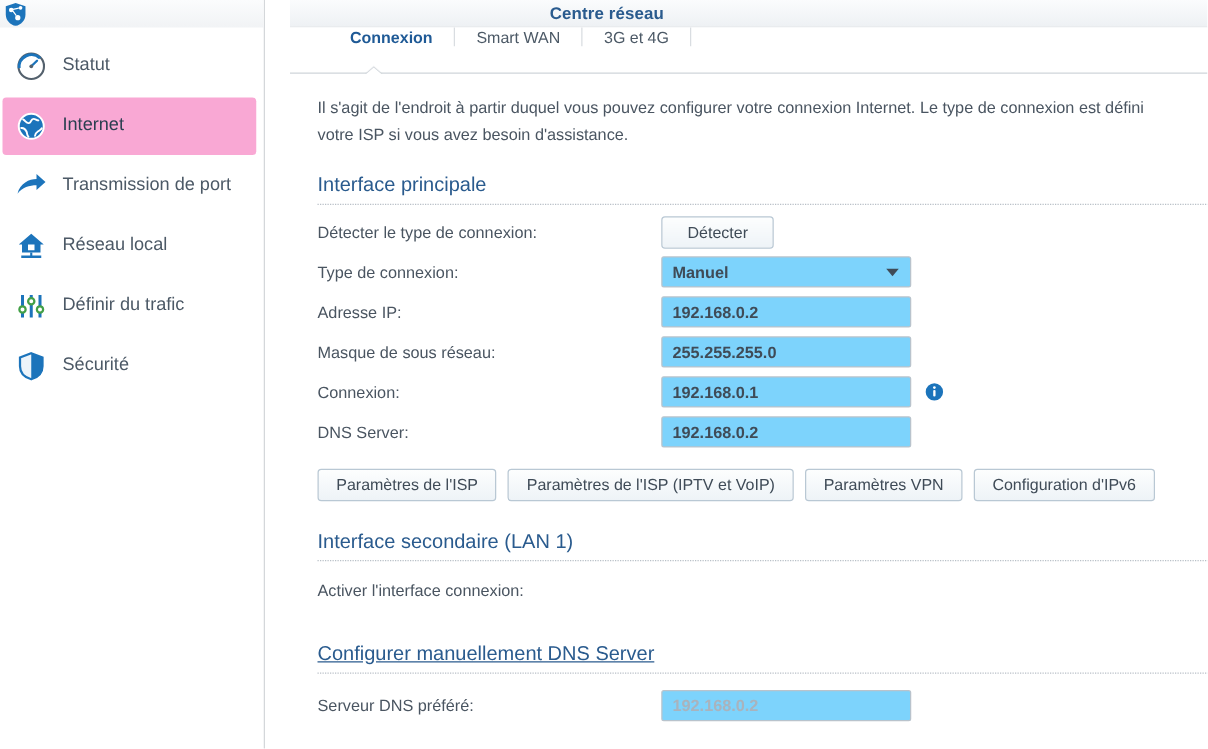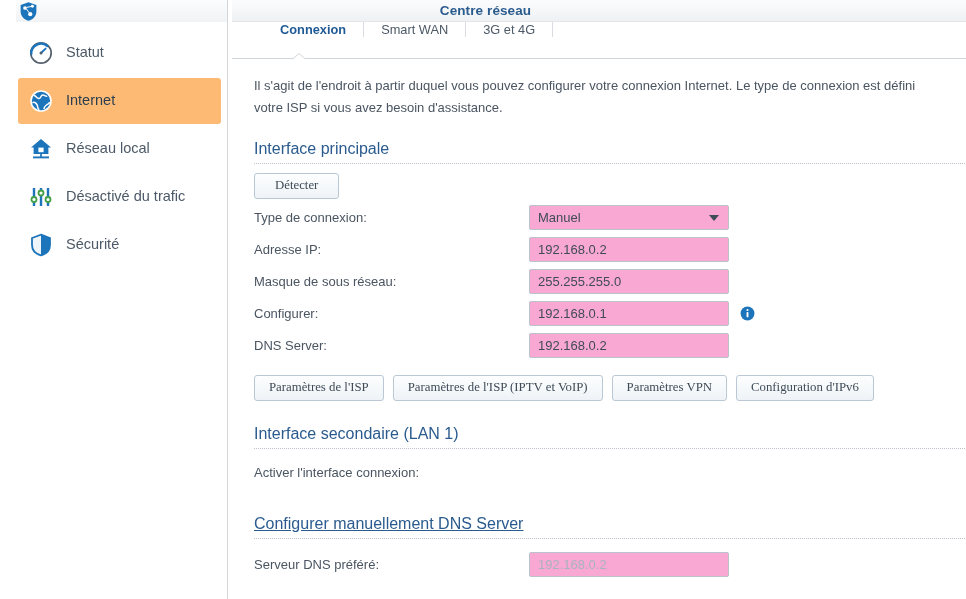--- a/index.html
+++ b/index.html
@@ -15,21 +15,21 @@
   #app {
     position: relative;
     width: 966px; height: 599px;
     overflow: hidden;
     background: #ffffff;
   }
 
   
   #sidebar {
     position: absolute;
-    left: 16px; top: 0;
+    left: 0; top: 0;
     width: 212px; height: 599px;
     background: #ffffff;
     border-right: 1px solid #d4d7da;
     overflow: hidden;
   }
   .app-icon-bar {
     height: 22px;
     padding-left: 2px;
     display: flex;
     align-items: center;
@@ -44,21 +44,21 @@
     height: 46px;
     margin: 2px 6px 2px 2px;
     padding-left: 10px;
     border-radius: 3px;
     cursor: pointer;
     color: #4c5966;
     font-size: 14.5px;
   }
   .nav-item.tall { height: 56px; align-items: center; }
   .nav-item.active {
-    background: #fdba74;
+    background: #f9a8d4;
     color: #2b3e50;
   }
   .nav-icon {
     width: 26px; height: 26px;
     flex: 0 0 26px;
     margin-right: 12px;
     display: block;
   }
   .nav-label { line-height: 1.18; }
 
@@ -166,39 +166,40 @@
     display: flex;
     align-items: center;
   }
 
   .btn {
     background: linear-gradient(#fdfefe, #eef3f7);
     border: 1px solid #b9c8d4;
     border-radius: 3px;
     color: #3f4b57;
     font-size: 12.8px;
-    font-family: Liberation Serif, serif;
+    font-family: Liberation Sans, sans-serif;
     height: 26px;
     padding: 0 14px;
     cursor: pointer;
     white-space: nowrap;
   }
   .btn-detect { padding: 0 20px; }
 
   .input {
     width: 200px;
     height: 25px;
     border: 1px solid #b9c3cc;
     border-radius: 2px;
-    background: #f9a8d4;
+    background: #7dd3fc;
     font-size: 13px;
     color: #3f4b57;
     font-family: "Liberation Sans", sans-serif;
     padding: 0 0 0 8px;
     outline: none;
+    font-weight: bold;
   }
   .input::placeholder { color: #a9b3bd; }
 
   .select-wrap {
     position: relative;
     width: 200px;
     height: 25px;
   }
   .select-wrap .input { width: 200px; padding-right: 26px; }
   .caret-down {
@@ -266,20 +267,29 @@
             <circle cx="13" cy="13" r="10" fill="#1c74bb"></circle>
             <path d="M6.5 7.5 c2 1.2 2.6 3.4 4.6 3 c2.2-.4 1.4-3.2 3.6-3.4 c1.6-.2 2.4 1.2 4 1.2
                      M5 14.4 c2.4-.4 3.4 1.2 4.2 2.8 c.7 1.4 .2 3.3 1.6 4.2
                      M16 20.6 c.2-1.9 1.2-2.7 2.5-3.6 c1.3-.9 2.3-1.1 2.9-2.4" stroke="#ffffff" stroke-width="1.5" fill="none" stroke-linecap="round"></path>
             <circle cx="13" cy="13" r="10" fill="none" stroke="#ffffff" stroke-width="1.6"></circle>
           </svg>
         </span>
         <span class="nav-label">Internet</span>
       </div>
 
+      <div class="nav-item">
+        <span class="nav-icon">
+          <svg viewBox="0 0 26 26" width="26" height="26">
+            <path d="M2 19 C4 10.5 11.5 7.2 17.2 7.2 L17.2 3.2 L24.4 9.6 L17.2 16 L17.2 12.1
+                     C11.8 12.1 5.6 13.6 2 19 Z" fill="#1c74bb"></path>
+          </svg>
+        </span>
+        <span class="nav-label">Transmission de port</span>
+      </div>
 
       <div class="nav-item">
         <span class="nav-icon">
           <svg viewBox="0 0 26 26" width="26" height="26">
             <path d="M13 3 L23 11.5 L20.4 11.5 L20.4 18 L5.6 18 L5.6 11.5 L3 11.5 Z" fill="#1c74bb"></path>
             <rect x="10.4" y="11.6" width="5.2" height="4.6" fill="#ffffff"></rect>
             <line x1="13" y1="18" x2="13" y2="21" stroke="#1c74bb" stroke-width="1.7"></line>
             <line x1="5" y1="21.4" x2="21" y2="21.4" stroke="#1c74bb" stroke-width="1.9"></line>
           </svg>
         </span>
@@ -290,21 +300,21 @@
         <span class="nav-icon">
           <svg viewBox="0 0 26 26" width="26" height="26">
             <line x1="6" y1="4" x2="6" y2="22" stroke="#1c74bb" stroke-width="2.4"></line>
             <line x1="13" y1="4" x2="13" y2="22" stroke="#1c74bb" stroke-width="2.4"></line>
             <line x1="20" y1="4" x2="20" y2="22" stroke="#1c74bb" stroke-width="2.4"></line>
             <circle cx="6" cy="15.5" r="2.5" fill="#ffffff" stroke="#43a047" stroke-width="1.8"></circle>
             <circle cx="13" cy="9" r="2.5" fill="#ffffff" stroke="#43a047" stroke-width="1.8"></circle>
             <circle cx="20" cy="15.5" r="2.5" fill="#ffffff" stroke="#43a047" stroke-width="1.8"></circle>
           </svg>
         </span>
-        <span class="nav-label">Désactivé du trafic</span>
+        <span class="nav-label">Définir du trafic</span>
       </div>
 
       <div class="nav-item">
         <span class="nav-icon">
           <svg viewBox="0 0 26 26" width="26" height="26">
             <path d="M13 2.6 L22 6 V13 C22 18.6 18 22 13 23.4 C8 22 4 18.6 4 13 V6 Z" fill="#1c74bb"></path>
             <path d="M13 2.6 V23.4 C8 22 4 18.6 4 13 V6 Z" fill="#ffffff" opacity="0.92"></path>
             <path d="M13 2.6 L22 6 V13 C22 18.6 18 22 13 23.4 C8 22 4 18.6 4 13 V6 Z" fill="none" stroke="#1c74bb" stroke-width="1.8"></path>
           </svg>
         </span>
@@ -338,20 +348,21 @@
 
     <div class="content">
 
       <div class="intro">Il s'agit de l'endroit à partir duquel vous pouvez configurer votre connexion Internet. Le type de connexion est défini
 votre ISP si vous avez besoin d'assistance.</div>
 
       <div class="section-head">Interface principale</div>
       <div class="dotted-rule"></div>
 
       <div class="form-row">
+        <div class="form-label">Détecter le type de connexion:</div>
         <div class="ctrl">
           <button class="btn btn-detect">Détecter</button>
         </div>
       </div>
 
       <div class="form-row">
         <div class="form-label">Type de connexion:</div>
         <div class="ctrl">
           <div class="select-wrap">
             <input class="input" type="text" readonly="" value="Manuel" style="">
@@ -368,21 +379,21 @@
       </div>
 
       <div class="form-row">
         <div class="form-label">Masque de sous réseau:</div>
         <div class="ctrl">
           <input class="input" type="text" value="255.255.255.0" style="">
         </div>
       </div>
 
       <div class="form-row">
-        <div class="form-label">Configurer:</div>
+        <div class="form-label">Connexion:</div>
         <div class="ctrl">
           <input class="input" type="text" value="192.168.0.1" style="">
           <span class="info-icon">
             <svg viewBox="0 0 16 16" width="15" height="15">
               <circle cx="8" cy="8" r="7.4" fill="#1c74bb"></circle>
               <circle cx="8" cy="4.3" r="1.15" fill="#ffffff"></circle>
               <rect x="7" y="6.4" width="2" height="5.6" rx="0.9" fill="#ffffff"></rect>
             </svg>
           </span>
         </div>

